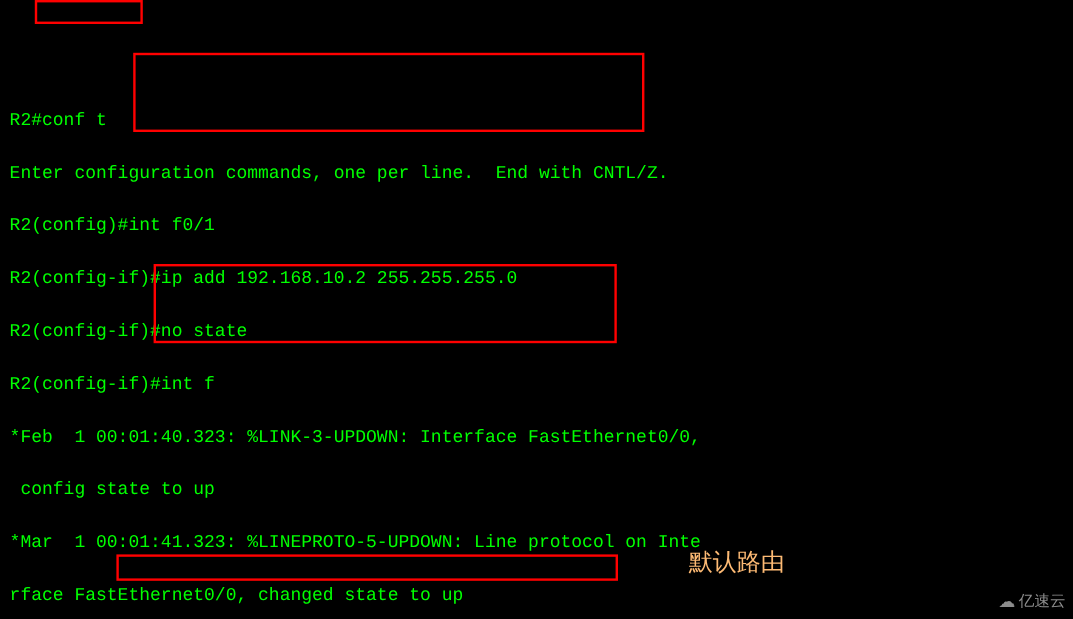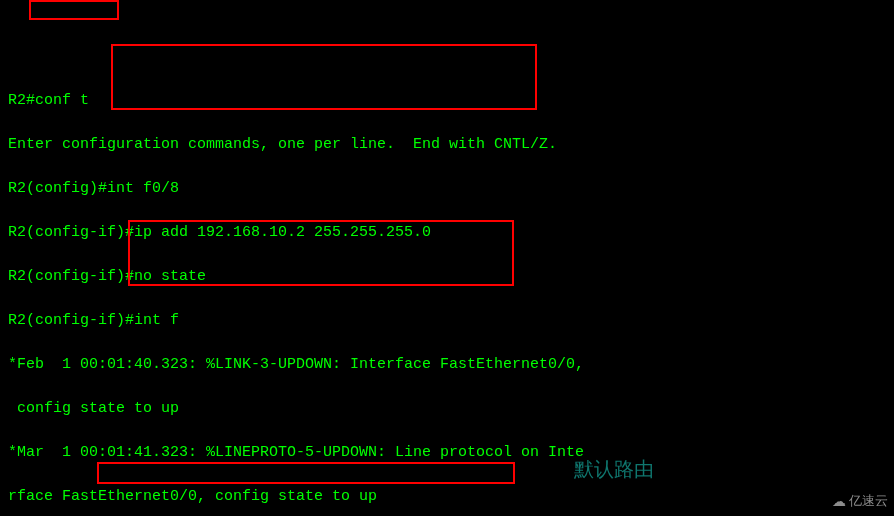--- a/index.html
+++ b/index.html
@@ -18,21 +18,21 @@
     }
     .line { display: block; }
     .box {
       position: absolute;
       border: 2px solid #ff0000;
       pointer-events: none;
       background: transparent;
     }
     .annotation {
       position: absolute;
-      color: #0f766e;
+      color: #fdba74;
       font-family: "SimSun", "Microsoft YaHei", sans-serif;
       font-size: 20px;
       white-space: nowrap;
     }
     .watermark {
       position: absolute;
       right: 6px;
       bottom: 4px;
       color: #bbb;
       font-family: "Microsoft YaHei", sans-serif;
@@ -48,28 +48,28 @@
       color: #bbb;
     }
   </style>
 </head>
 <body>
 
 
 
 <span class="line">R2#conf t</span>
 <span class="line">Enter configuration commands, one per line.  End with CNTL/Z.</span>
-<span class="line">R2(config)#int f0/8</span>
+<span class="line">R2(config)#int f0/1</span>
 <span class="line">R2(config-if)#ip add 192.168.10.2 255.255.255.0</span>
 <span class="line">R2(config-if)#no state</span>
 <span class="line">R2(config-if)#int f</span>
 <span class="line">*Feb  1 00:01:40.323: %LINK-3-UPDOWN: Interface FastEthernet0/0,</span>
 <span class="line"> config state to up</span>
 <span class="line">*Mar  1 00:01:41.323: %LINEPROTO-5-UPDOWN: Line protocol on Inte</span>
-<span class="line">rface FastEthernet0/0, config state to up</span>
+<span class="line">rface FastEthernet0/0, changed state to up</span>
 
 
 
 
 
 
 
 
 
 

